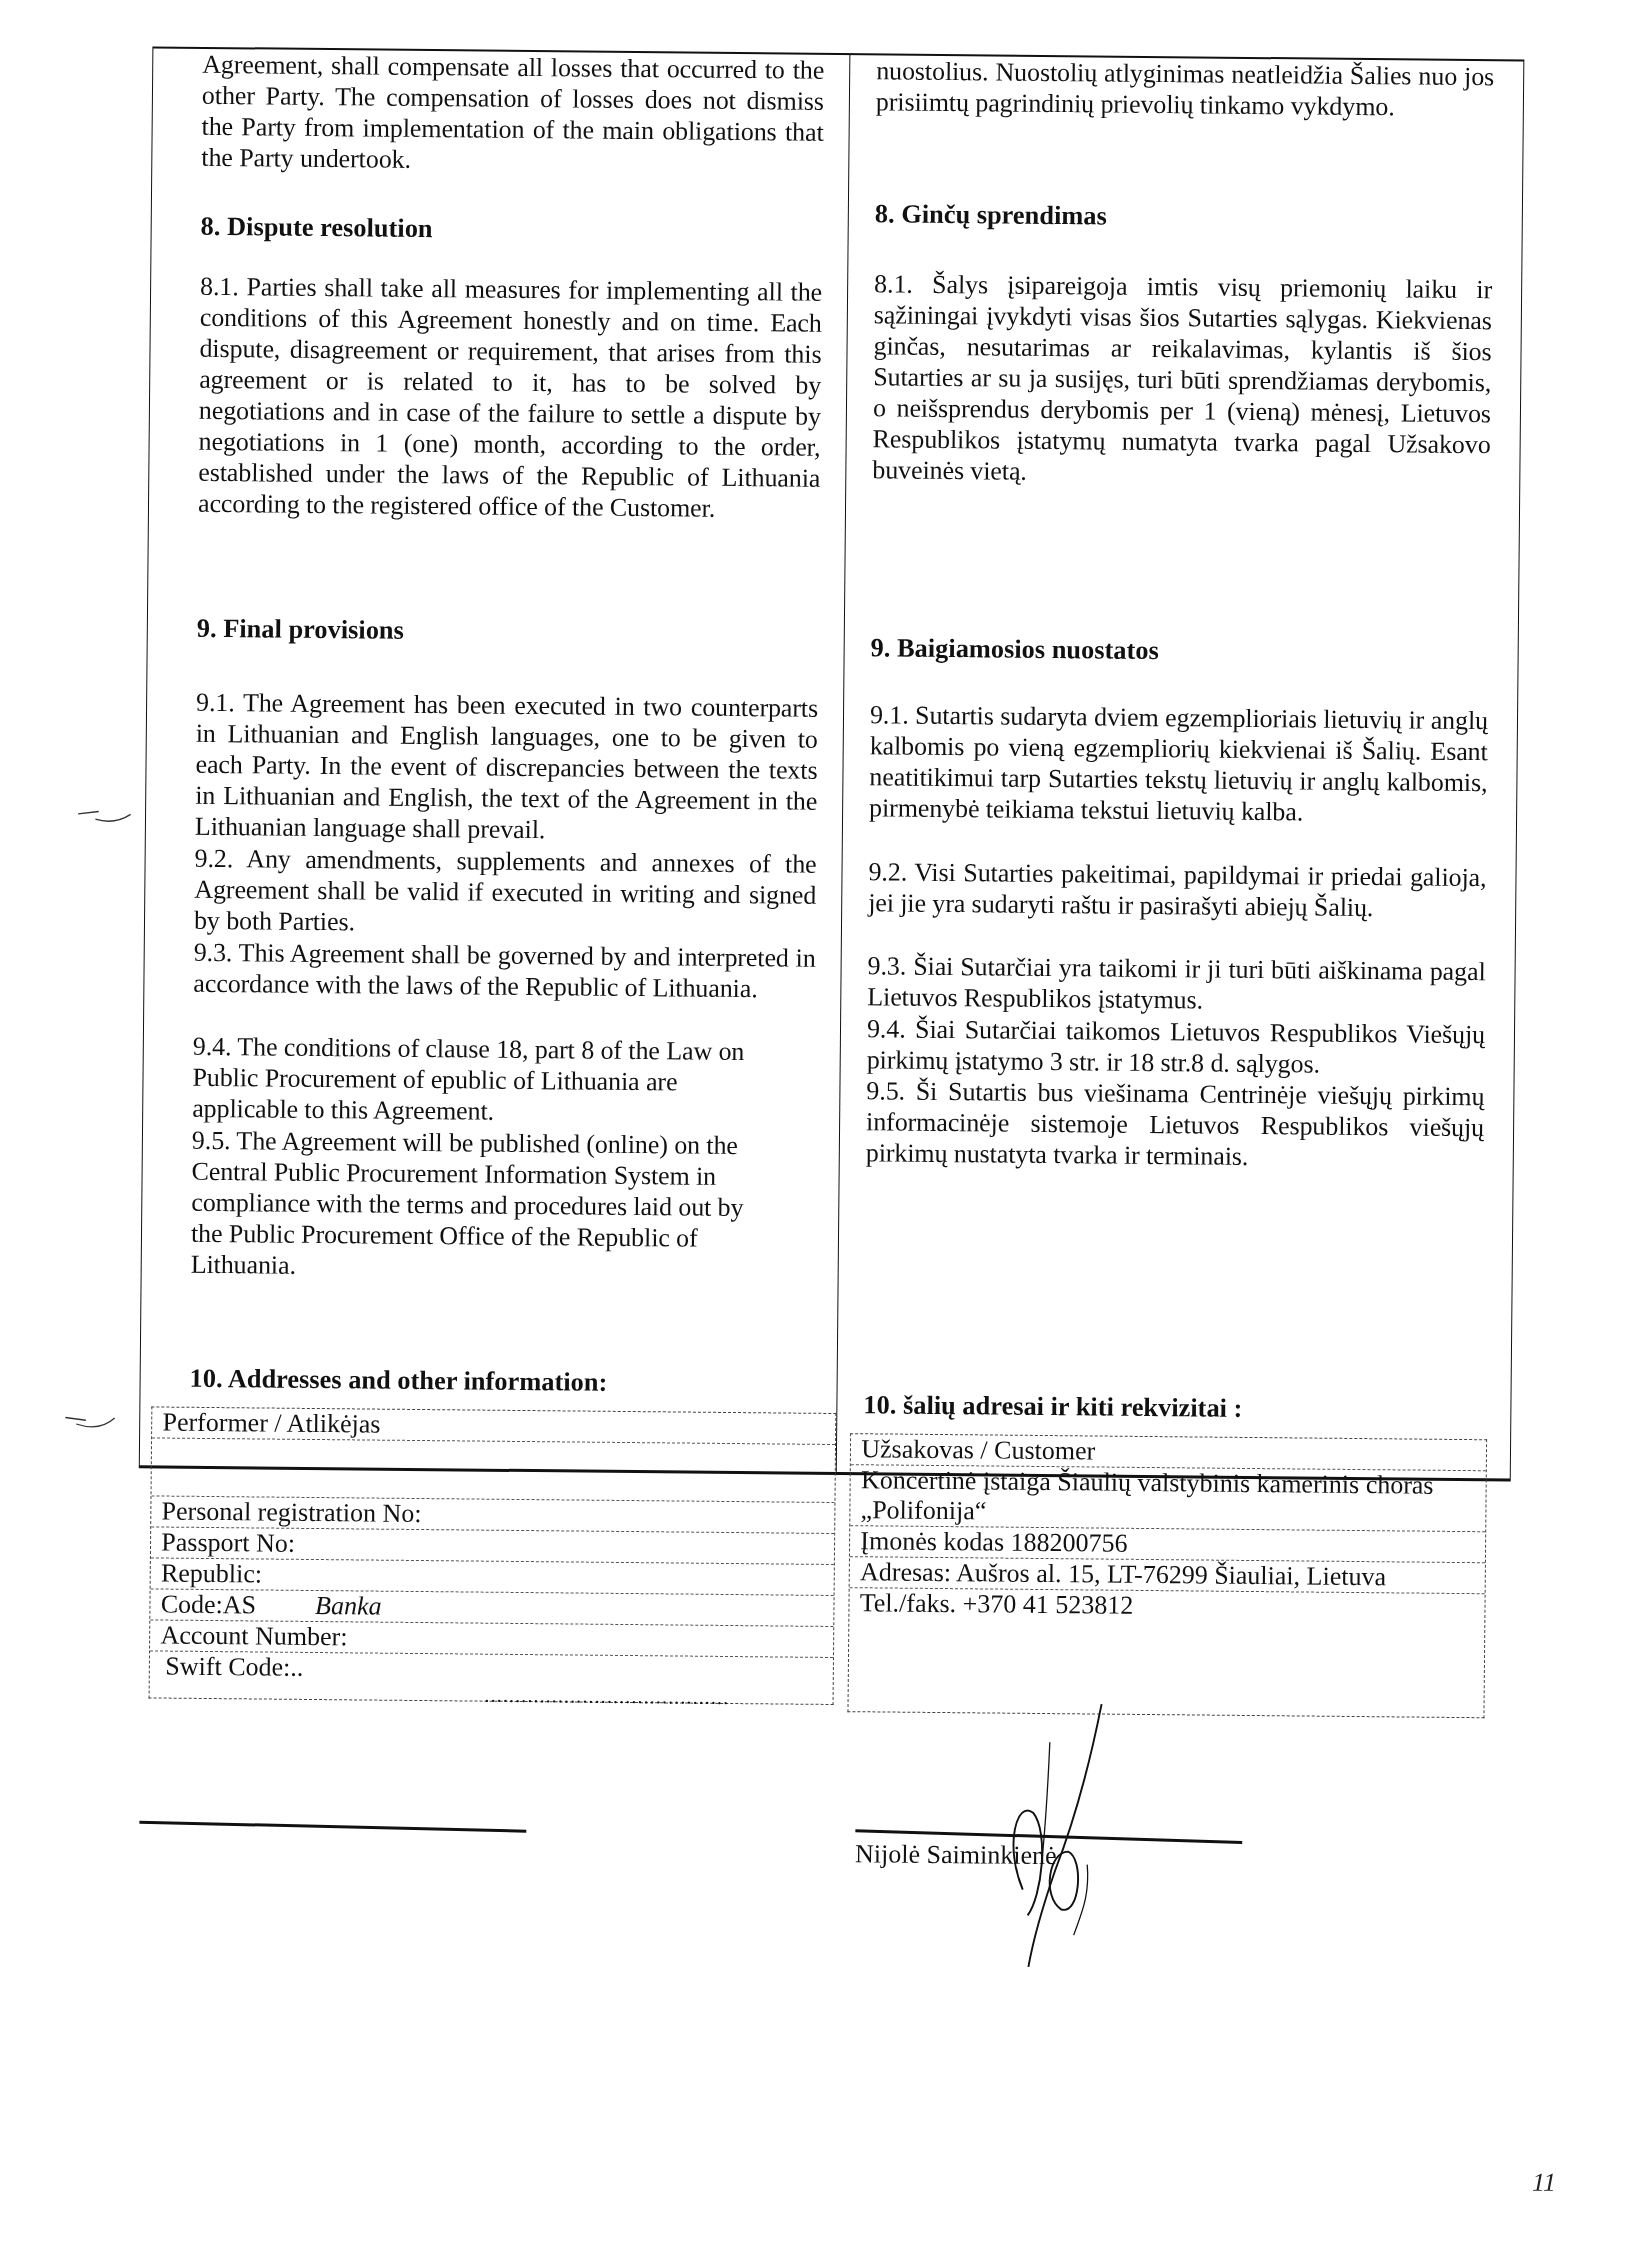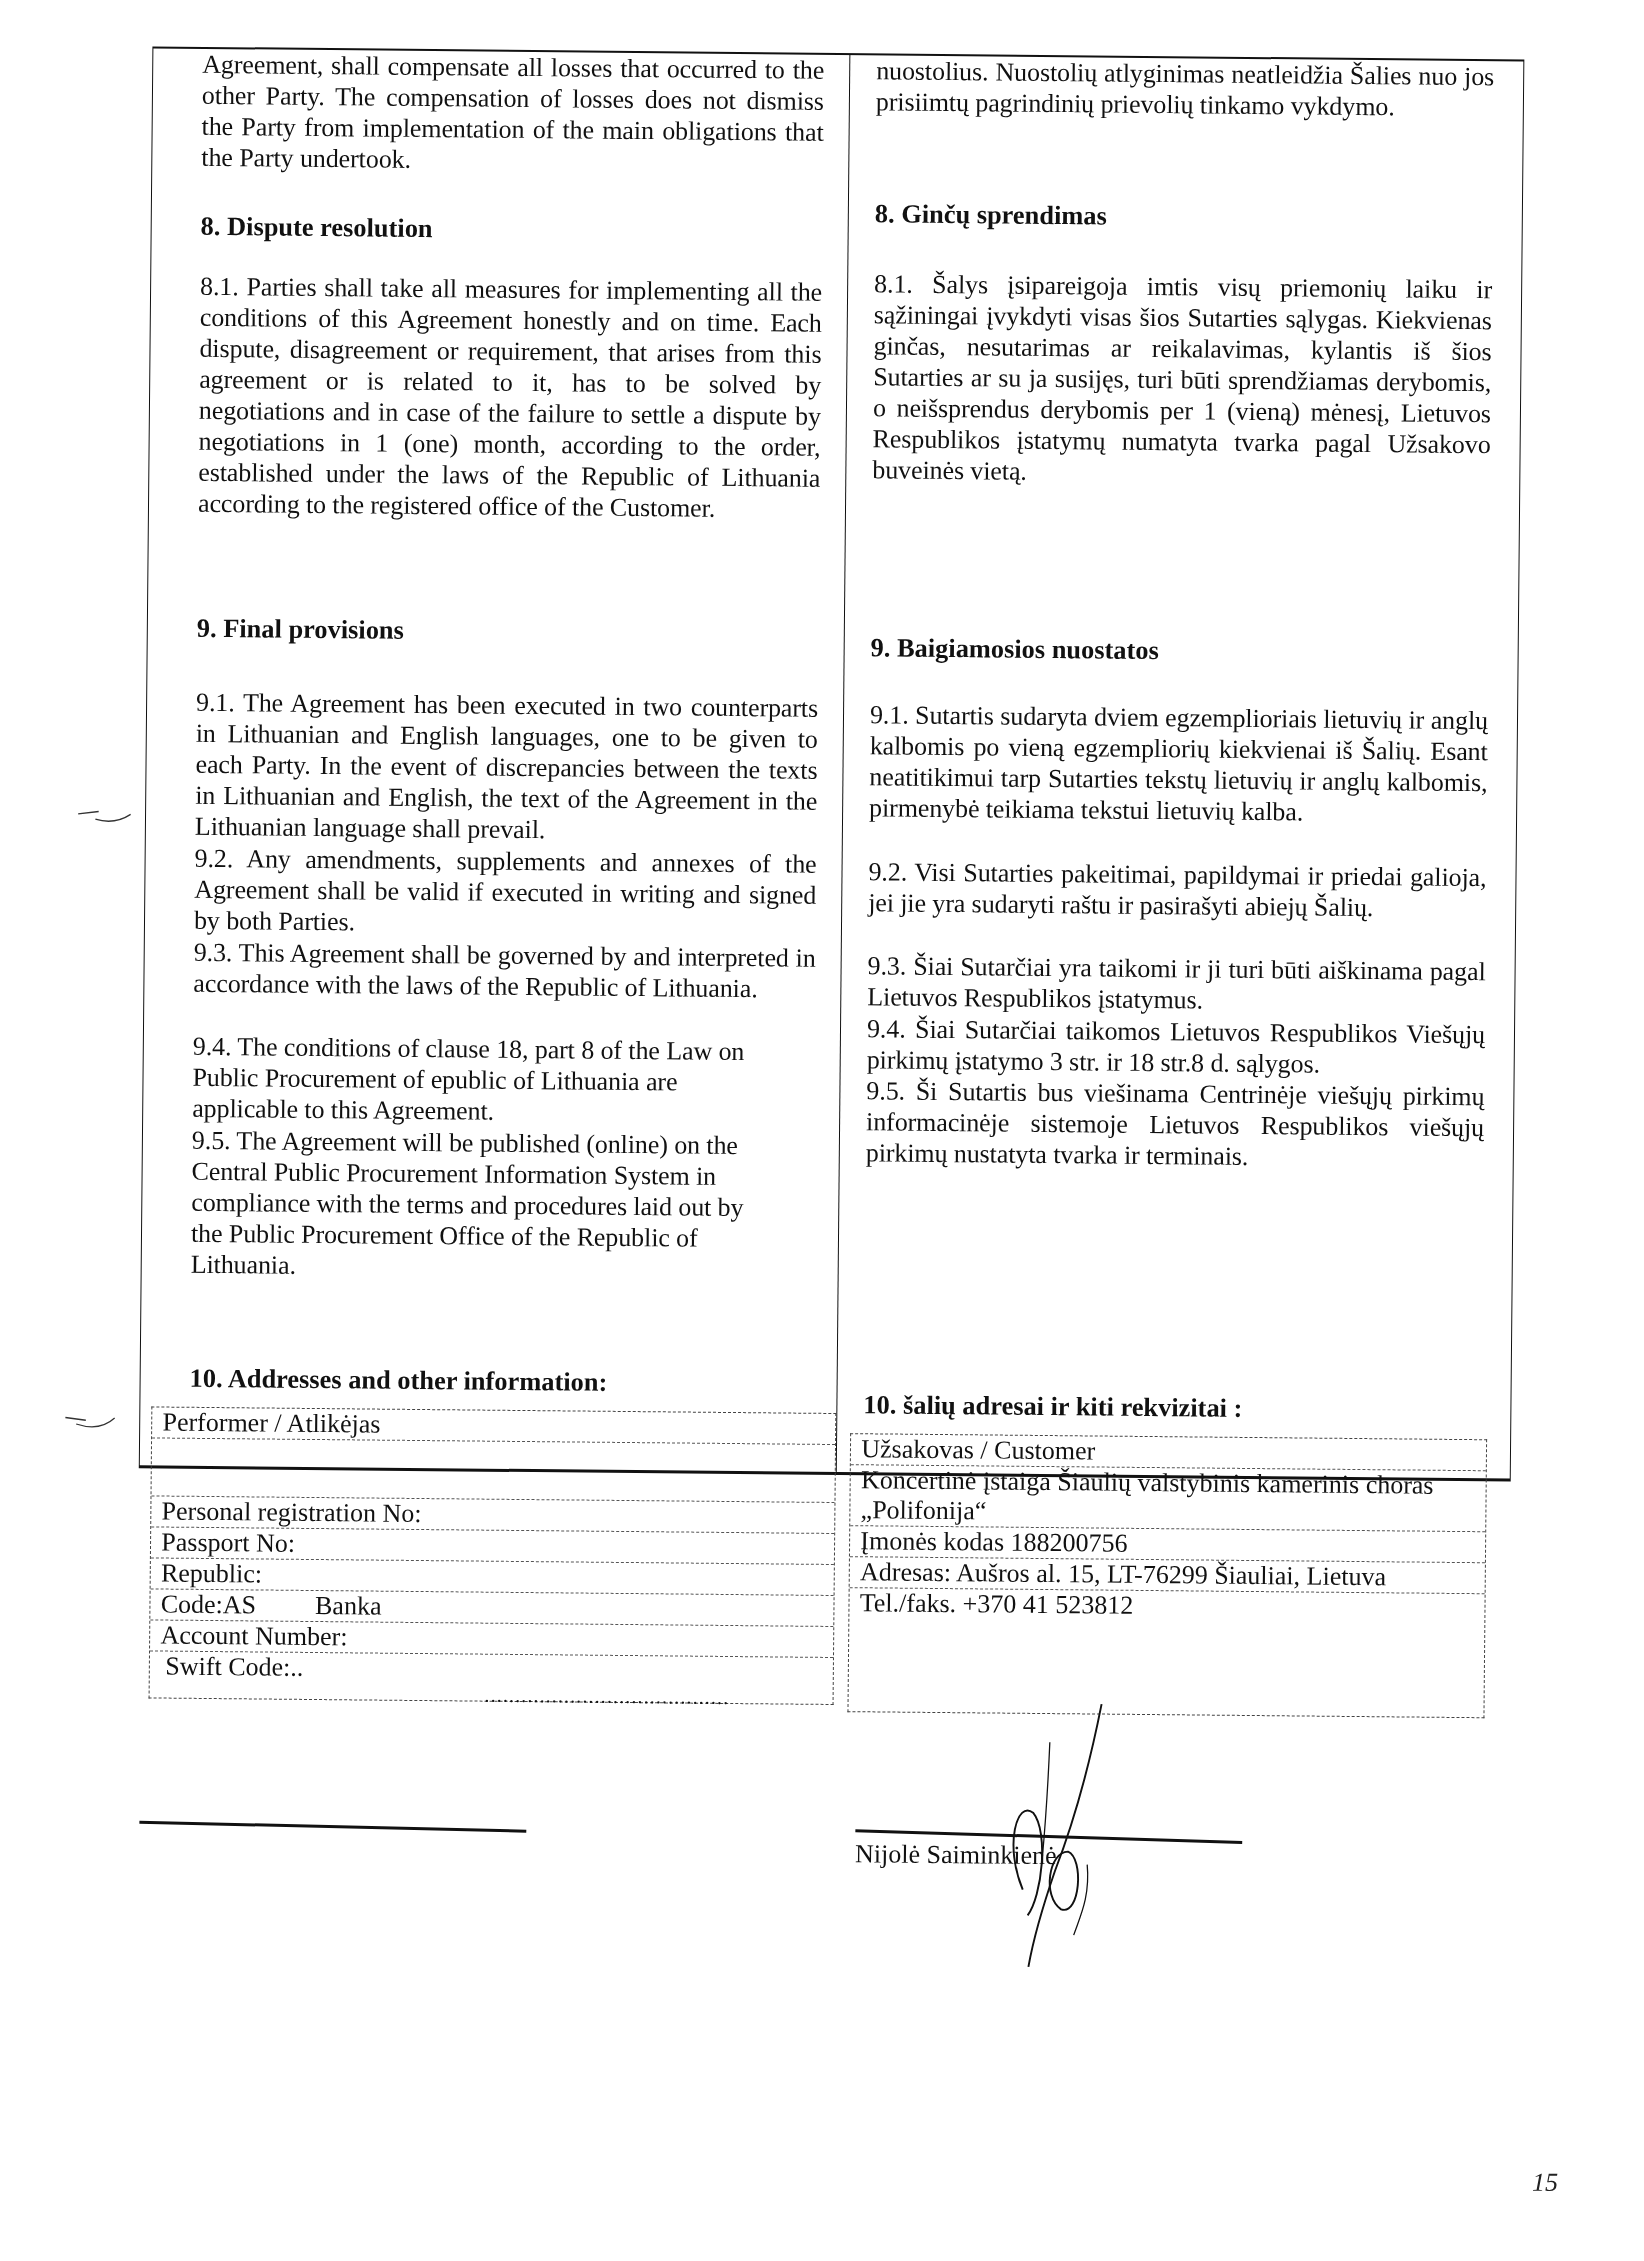--- a/index.html
+++ b/index.html
@@ -85,21 +85,21 @@
       <div class="heading" style="top:1334px;">10. šalių adresai ir kiti rekvizitai :</div>
     </div>
   </div>
 
   <div class="info-box" style="left:155px; top:1413px; width:683px; height:290px;">
     <div class="info-row"><span>Performer / Atlikėjas</span></div>
     <div class="info-row" style="min-height:58px;"></div>
     <div class="info-row"><span>Personal registration No:</span></div>
     <div class="info-row"><span>Passport No:</span></div>
     <div class="info-row"><span>Republic:</span></div>
-    <div class="info-row"><span>Code:AS</span><span style="margin-left:59px;">Banka</span></div>
+    <div class="info-row"><span>Code:AS</span><span style="margin-left:59px;font-style:italic;">Banka</span></div>
     <div class="info-row"><span>Account Number:</span></div>
     <div class="info-row" style="min-height:71px; padding-left:15.5px;">
       <span>Swift Code:..</span>
       <span class="dots">........................................</span>
     </div>
   </div>
 
   <div class="info-box" style="left:854px; top:1433px; width:635px; height:277px;">
     <div class="info-row"><span>Užsakovas / Customer</span></div>
     <div class="info-row" style="white-space:normal; padding-right:52px;"><span>Koncertinė įstaiga Šiaulių valstybinis kamerinis choras „Polifonija“</span></div>
@@ -120,15 +120,15 @@
     <path d="M170 250 C175 300 160 330 150 360" stroke="#111" stroke-width="2" fill="none"></path>
   </svg>
 
   <svg class="margin-mark" style="left:71px; top:812px;" width="64" height="26" viewBox="0 0 100 40">
     <path d="M8 14 L40 10 M35 22 C55 28 75 24 90 14" stroke="#333" stroke-width="2" fill="none"></path>
   </svg>
   <svg class="margin-mark" style="left:64px; top:1417px;" width="64" height="26" viewBox="0 0 100 40">
     <path d="M8 12 L40 16 M25 22 C50 30 70 26 85 12" stroke="#333" stroke-width="2" fill="none"></path>
   </svg>
 
-  <div class="page-mark" style="left:1543px; top:2161px;">15</div>
+  <div class="page-mark" style="left:1543px; top:2161px;">11</div>
 </div>
 
 
 </body></html>

